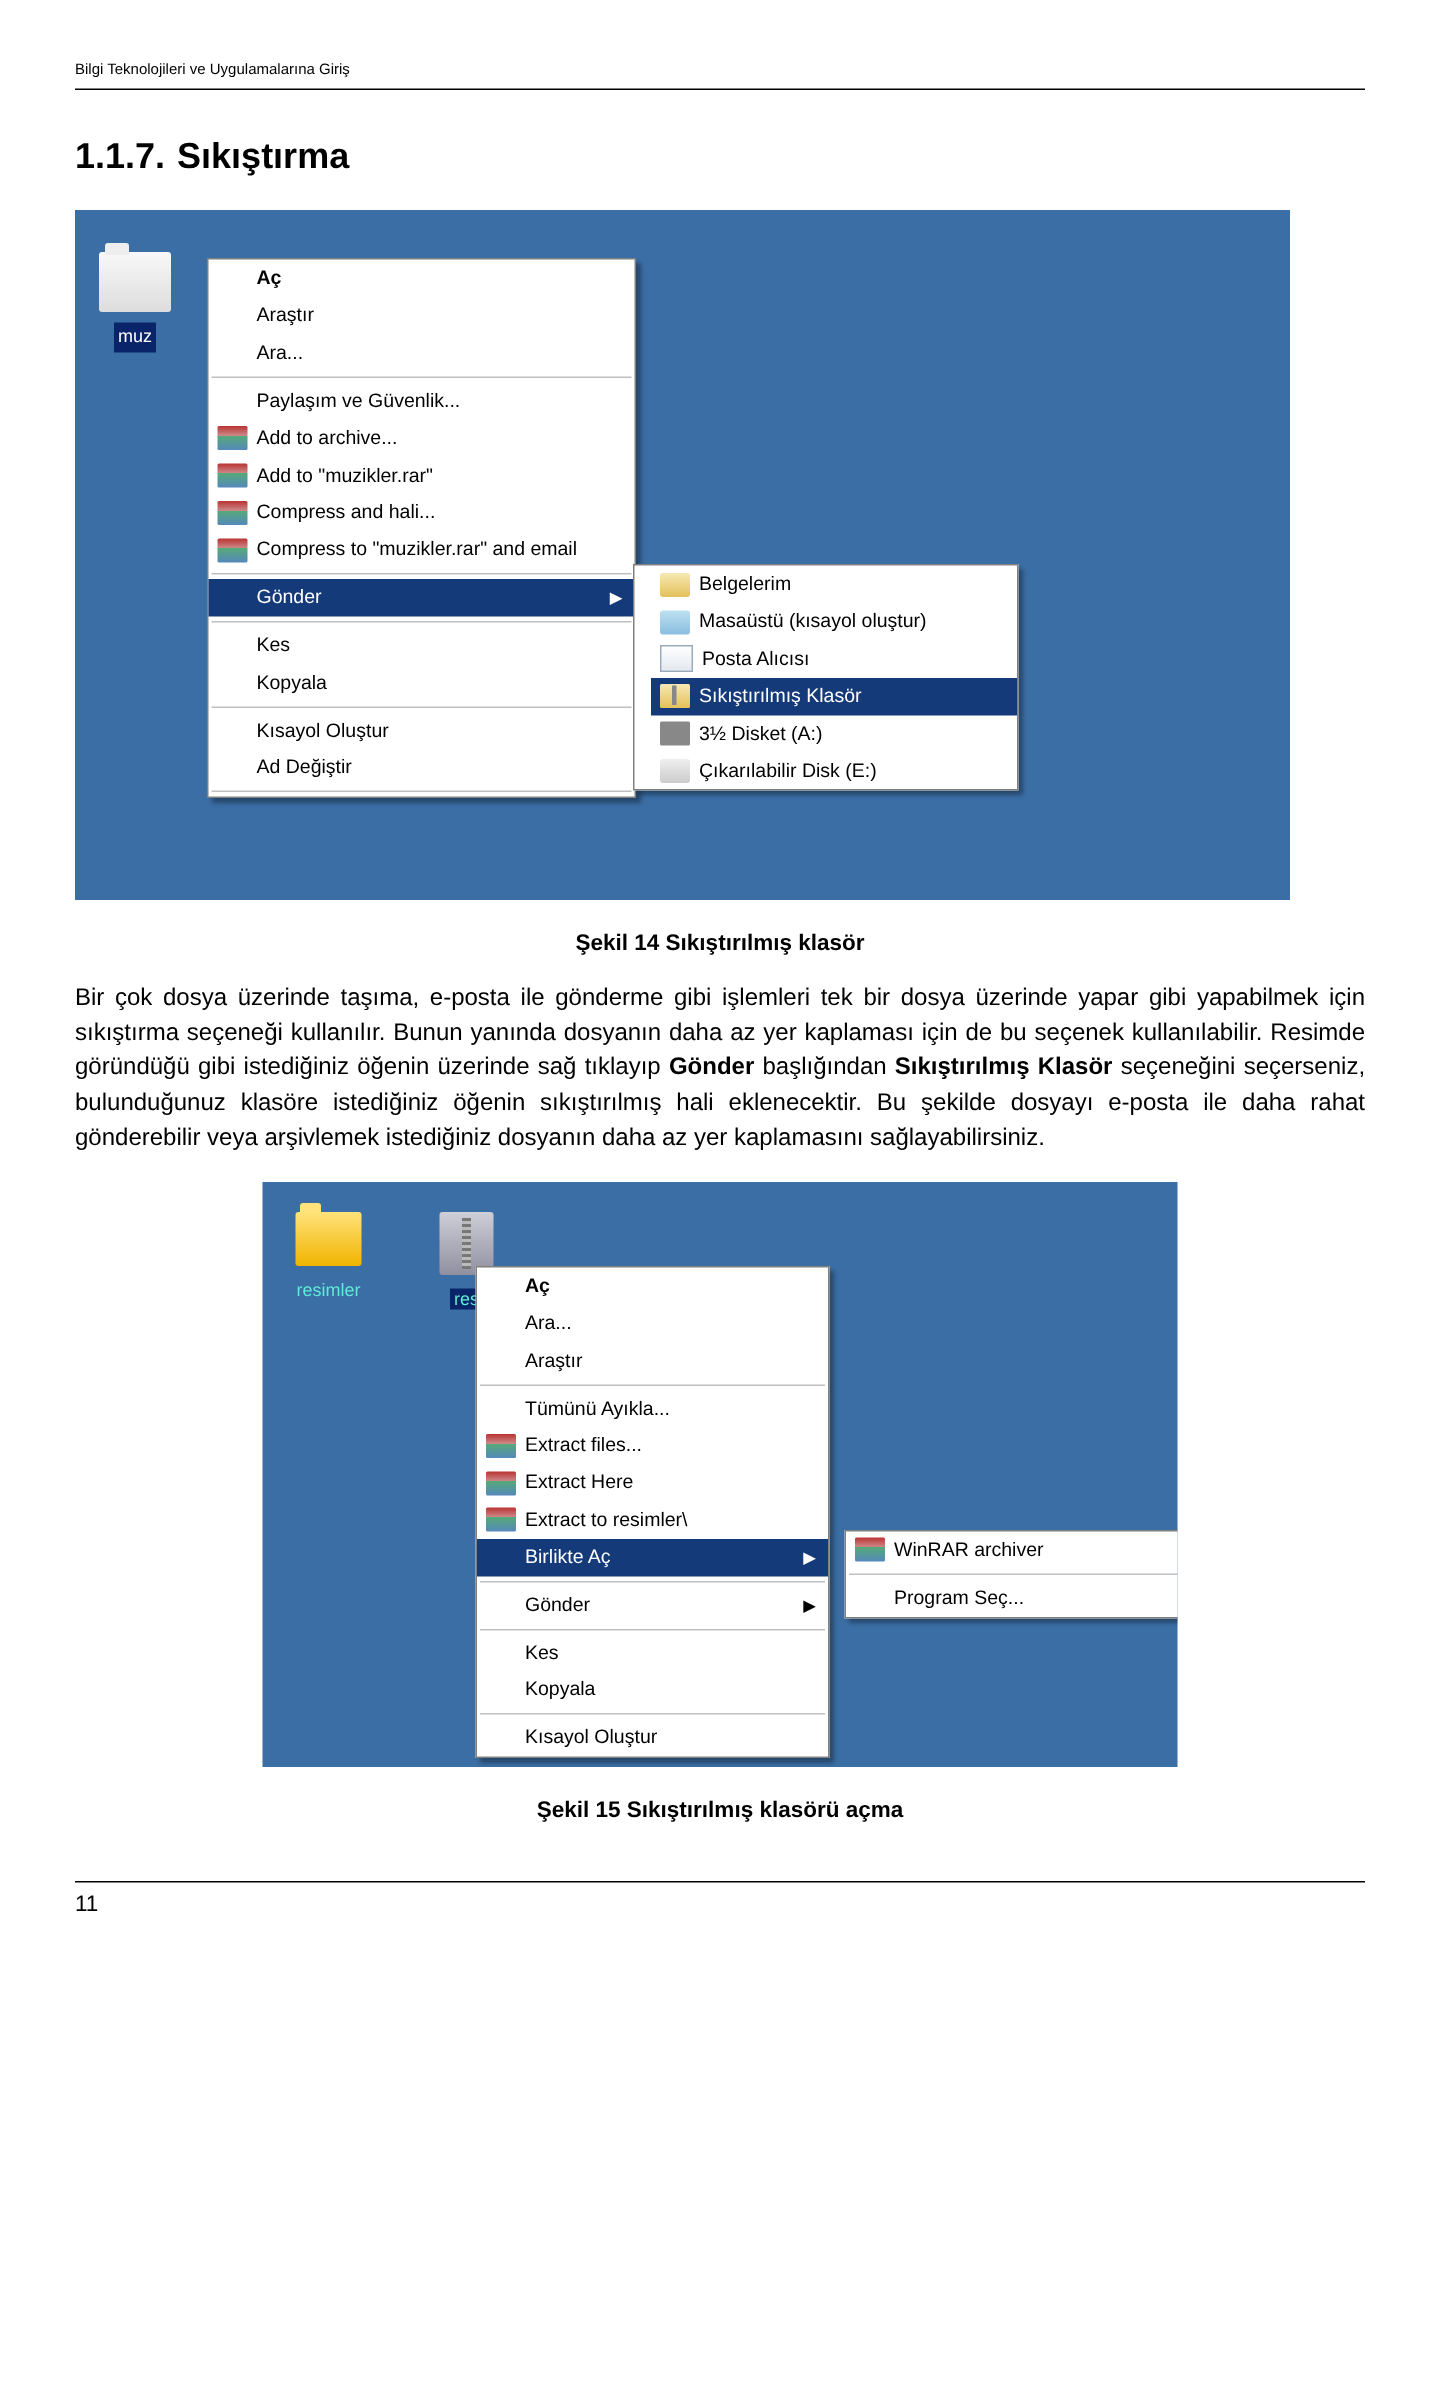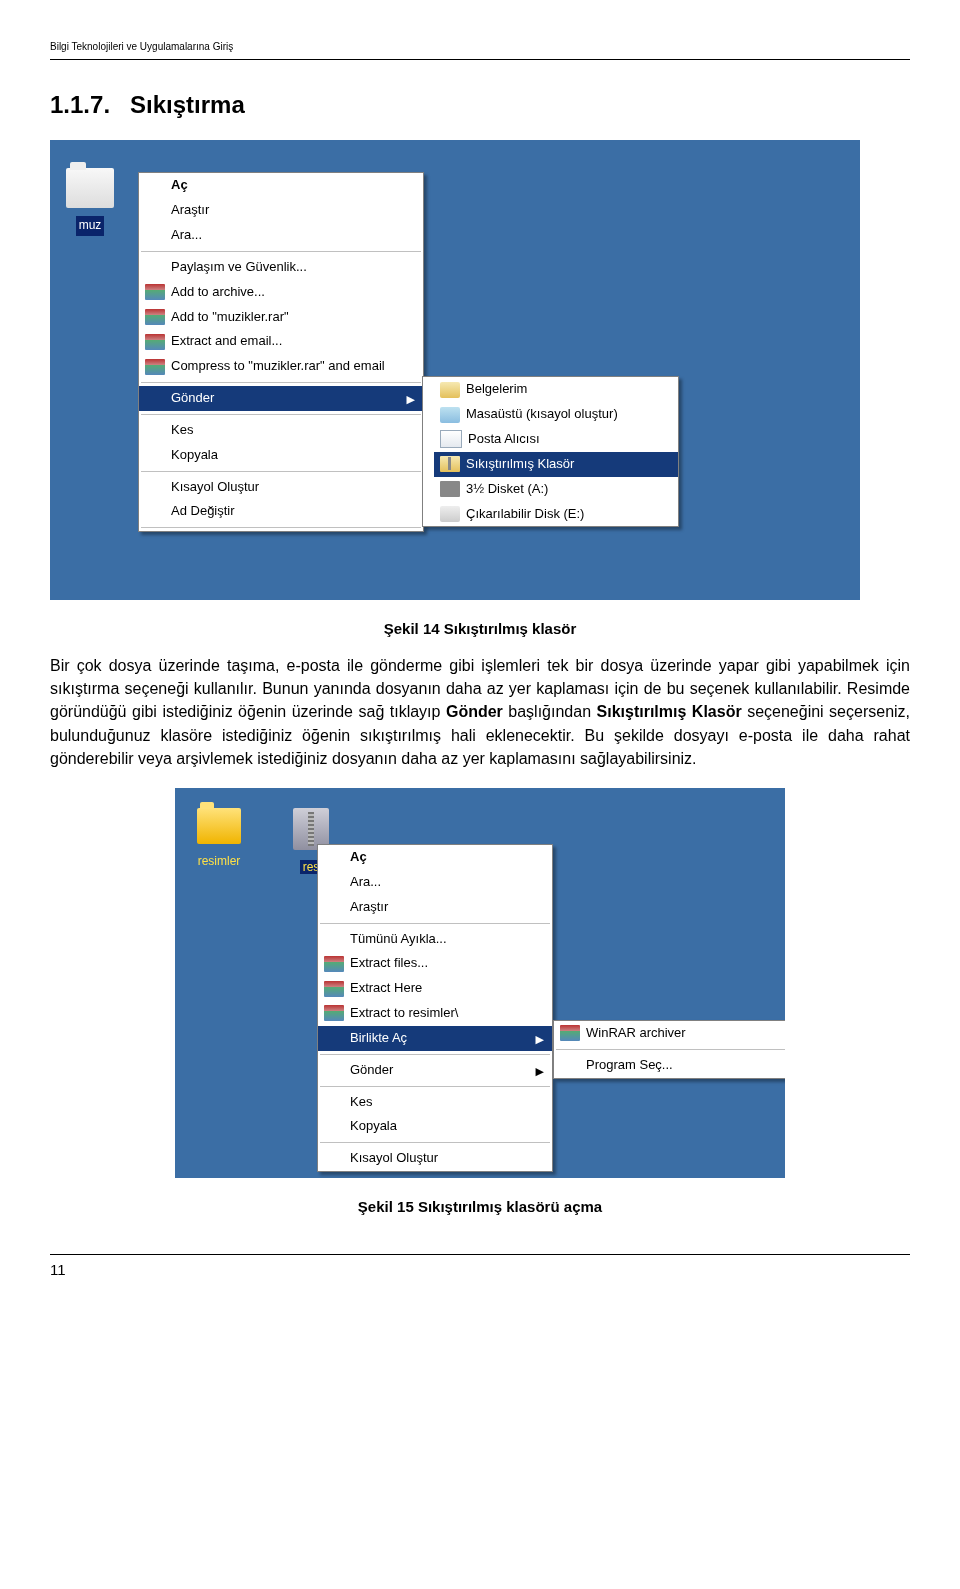--- a/index.html
+++ b/index.html
@@ -15,21 +15,21 @@
     border-bottom:1px solid #000;
     margin-bottom:28px;
     padding-bottom:4px;
     font-size:10px;
   }
   .section-num {
     font-size:24px;
     font-weight:bold;
     margin-top:4px;
     display:flex;
-    gap:20px;
+    gap:8px;
   }
   .screenshot {
     margin:18px 0;
     position:relative;
   }
   .ss1 {
     width:810px;
     height:460px;
     background:#3b6ea5;
     position:relative;
@@ -94,24 +94,24 @@
     position:relative;
     margin:0 auto;
     overflow:hidden;
   }
   .ss2 .deskicon2{position:absolute;left:14px;top:20px;width:60px;text-align:center;}
   .ss2 .deskicon2 .yf{width:44px;height:36px;background:linear-gradient(#ffe27a,#f0b400);border-radius:2px;margin:0 auto 4px;position:relative;}
   .ss2 .deskicon2 .yf::before{content:"";position:absolute;left:3px;top:-6px;width:14px;height:7px;background:#ffe27a;border-radius:2px 2px 0 0;}
   .ss2 .zipicon{position:absolute;left:106px;top:20px;width:60px;text-align:center;}
   .ss2 .zipicon .zf{width:36px;height:42px;background:linear-gradient(#cfcfd8,#8f8fa0);margin:0 auto 4px;border-radius:2px;position:relative;}
   .ss2 .zipicon .zf::after{content:"";position:absolute;left:15px;top:4px;width:6px;height:34px;background:repeating-linear-gradient(#777,#777 2px,#bbb 2px,#bbb 4px);}
-  .ilabel2{font-size:12px;color:#fde047;}
+  .ilabel2{font-size:12px;color:#5eead4;}
   .ctxB{left:142px;top:56px;}
   .ctxB .row{min-width:210px;}
-  .ctxC{left:378px;top:232px;}
+  .ctxC{left:388px;top:232px;}
   .ctxC .row{min-width:236px;}
   
   .ic-rar{background:linear-gradient(#b33,#c88 40%,#5a7 40%,#58b);border-radius:1px;}
   .ic-mydocs{background:linear-gradient(#f6e9b2,#e4c05b);border-radius:2px;}
   .ic-desk{background:linear-gradient(#bde1f0,#8abde0);border-radius:2px;}
   .ic-mail{background:linear-gradient(#fff,#e4e9ef);border:1px solid #9ab;}
   .ic-zip{background:linear-gradient(#f6e9b2,#e4c05b);border-radius:1px;position:relative;}
   .ic-zip::after{content:"";position:absolute;left:8px;top:1px;width:3px;height:13px;background:#888;}
   .ic-floppy{background:#888;border-radius:1px;}
   .ic-drive{background:linear-gradient(#eee,#ccc);border-radius:2px;}
@@ -160,21 +160,21 @@
       <div class="row">
           <span class="ic ic-rar"></span>
           <span>Add to archive...</span>
         </div>
       <div class="row">
           <span class="ic ic-rar"></span>
           <span>Add to "muzikler.rar"</span>
         </div>
       <div class="row">
           <span class="ic ic-rar"></span>
-          <span>Extract and email...</span>
+          <span>Compress and hali...</span>
         </div>
       <div class="row">
           <span class="ic ic-rar"></span>
           <span>Compress to "muzikler.rar" and email</span>
         </div>
       <div class="sep"></div>
       <div class="row hi">
           <span class="ic"></span>
           <span>Gönder</span>
           <span class="arrow">▶</span>

